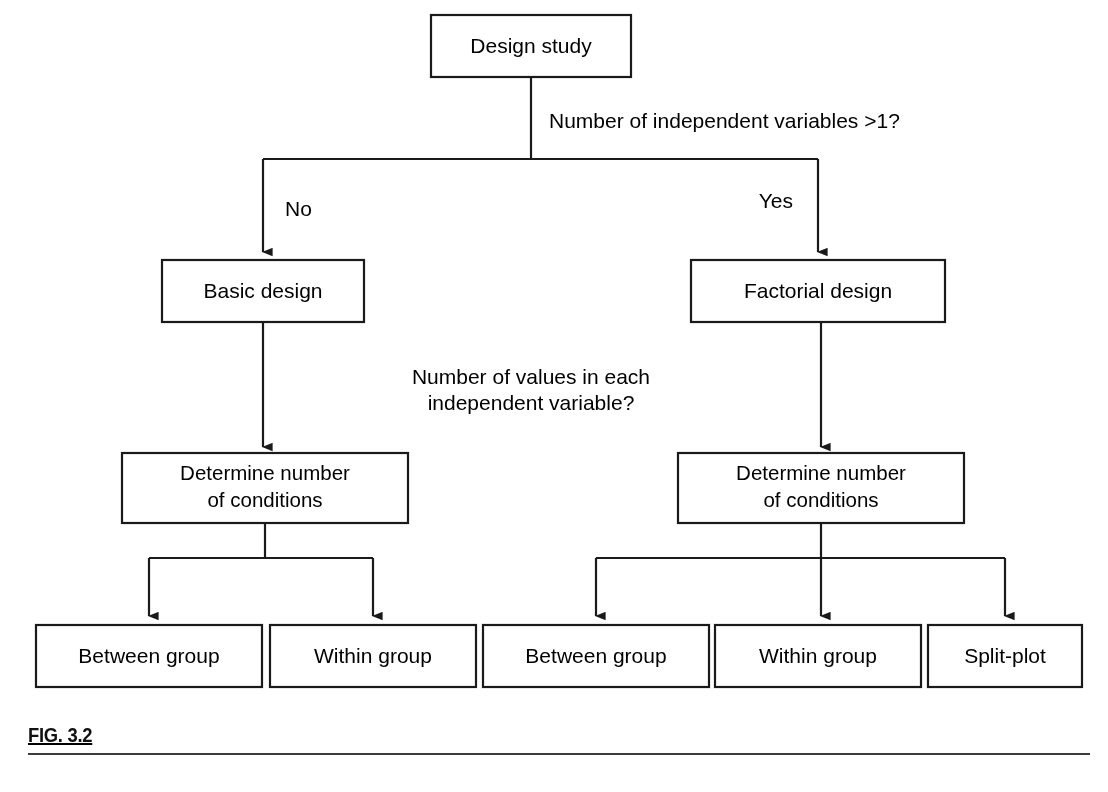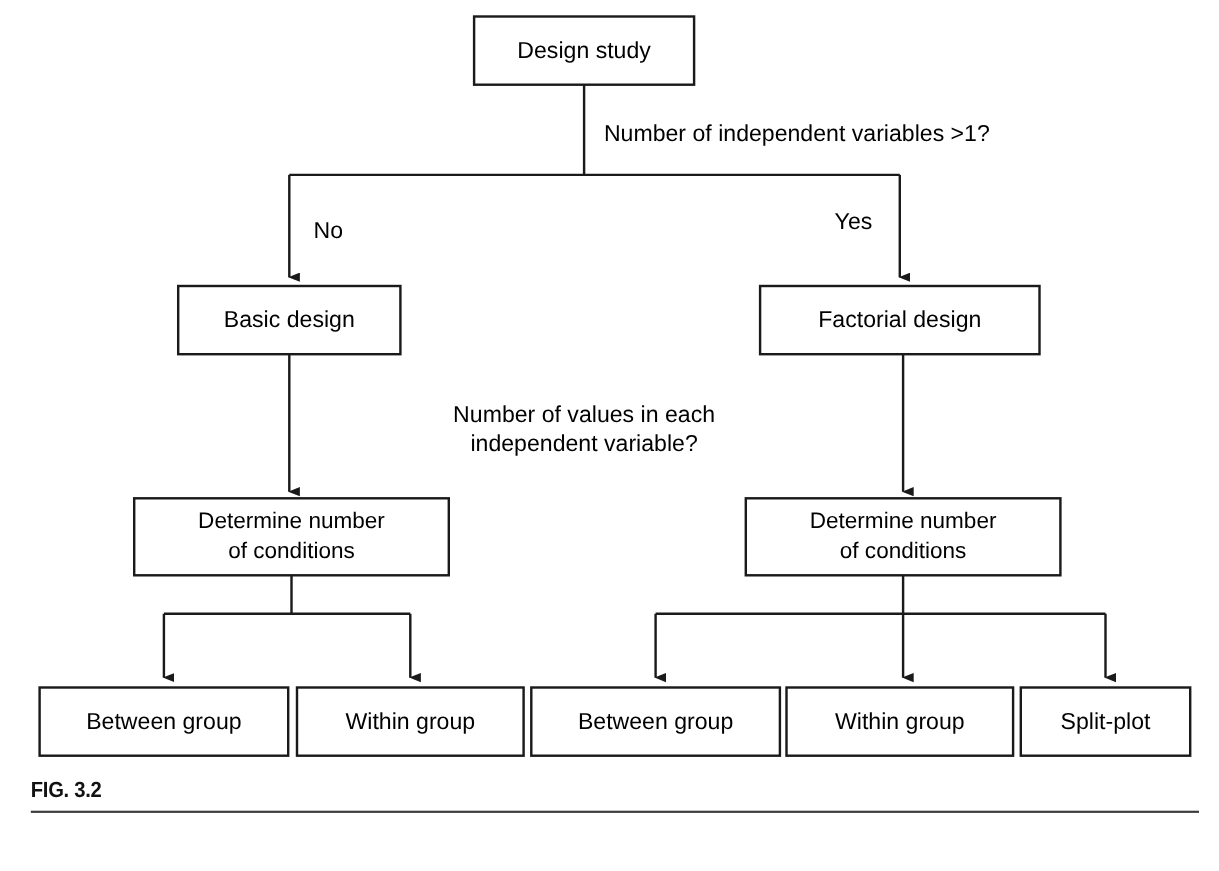--- a/index.html
+++ b/index.html
@@ -56,22 +56,23 @@
     font-size: 21px;
     fill: #000000;
   }
   .edge-label.anchor-start { text-anchor: start; }
   .edge-label.anchor-end   { text-anchor: end; }
   .edge-label.anchor-mid   { text-anchor: middle; }
 
   .caption-block {
     position: absolute;
     left: 28px;
-    top: 708px;
+    top: 724px;
     width: 1062px;
+    text-decoration: underline;
   }
   .fig-number {
     font-family: "Liberation Sans", sans-serif;
     font-weight: bold;
     font-size: 20px;
     letter-spacing: -0.3px;
     color: #111111;
     line-height: 1.15;
     padding-bottom: 4px;
     transform: scaleX(0.92);

